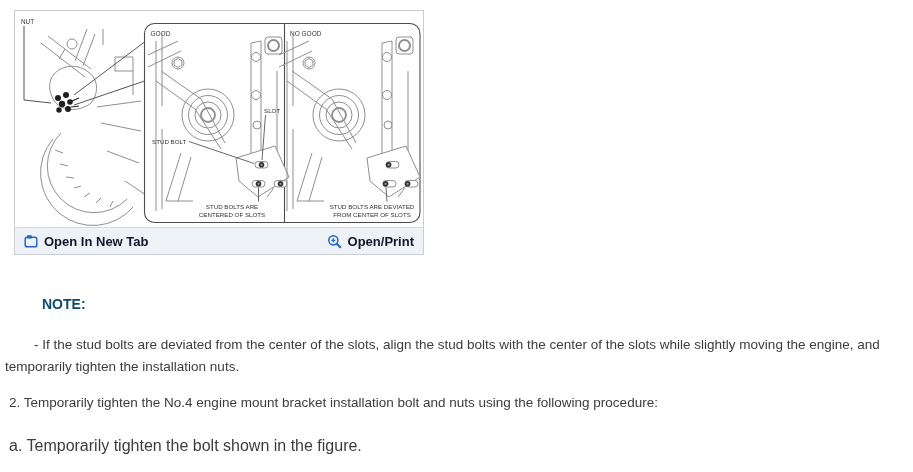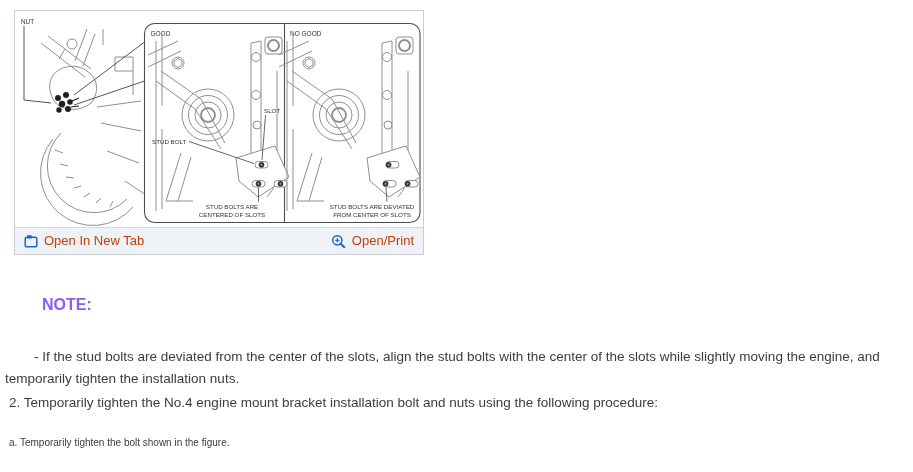--- a/index.html
+++ b/index.html
@@ -14,45 +14,46 @@
   }
   .figure-area { width: 408px; height: 216px; background: #ffffff; }
   .figure-area svg { display: block; }
 
   .figure-toolbar {
     height: 27px; background: #eef1f6; border-top: 1px solid #d5dae1;
     display: flex; align-items: center; justify-content: space-between;
     padding: 0 9px;
   }
   .tb-link {
-    display: flex; align-items: flex-start; gap: 6px;
-    color: #c2410c; font-size: 13px; text-decoration: none; cursor: pointer;
+    display: flex; align-items: center; gap: 6px;
+    color: #0f172a; font-size: 13px; text-decoration: none; cursor: pointer;
     line-height: 1;
+    font-weight: bold;
   }
   .tb-link svg { display: block; }
 
   
   .dg-label { font-family: "Liberation Sans", sans-serif; fill: #333333; }
 
   
   .note-heading {
     position: absolute; left: 42px; top: 296px;
-    font-size: 16px; font-weight: bold; color: #8b5cf6;
+    font-size: 14px; font-weight: bold; color: #0c4a6e;
   }
   .note-bullet {
     position: absolute; left: 5px; top: 334px; width: 902px;
-    font-size: 13.5px; line-height: 22px; text-indent: 29px; color: #3c3c3c; margin-top: 12px;
+    font-size: 13.5px; line-height: 22px; text-indent: 29px; color: #3c3c3c;
   }
   .step-5 {
     position: absolute; left: 9px; top: 395px;
     font-size: 13.5px; color: #3c3c3c;
   }
   .step-a {
     position: absolute; left: 9px; top: 437px;
-    font-size: 10px; color: #3c3c3c;
+    font-size: 16px; color: #3c3c3c;
   }
 </style>
 </head>
 <body>
 
 <div class="figure-card">
   <div class="figure-area">
     <svg width="408" height="216" viewBox="0 0 408 216">
       <defs>
         <g id="bracket-art" stroke="#8f8f8f" stroke-width="1" fill="none">

